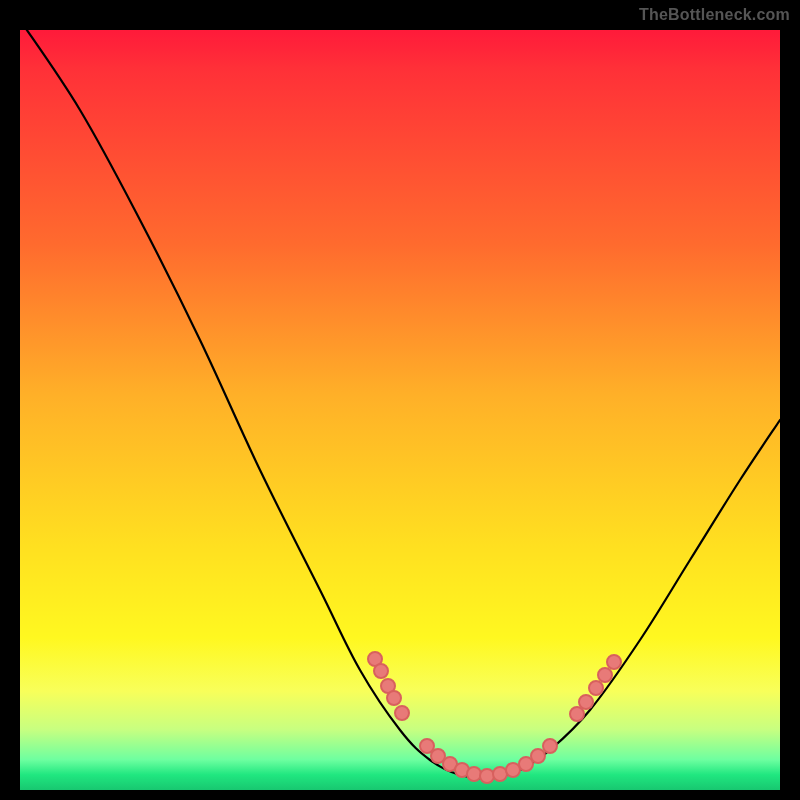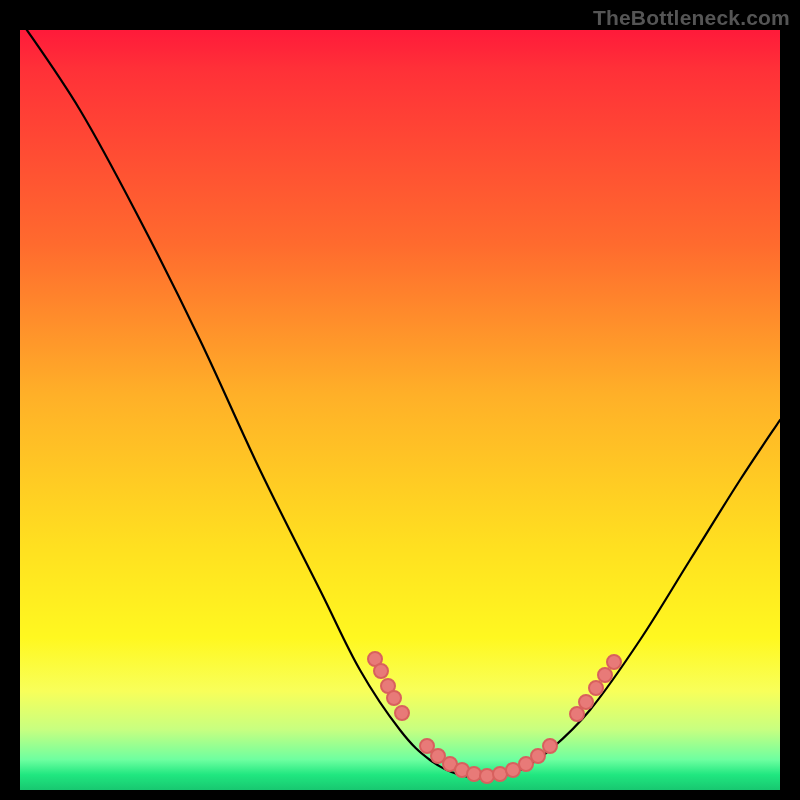--- a/index.html
+++ b/index.html
@@ -15,21 +15,21 @@
     position: relative;
     width: 800px;
     height: 800px;
     background: #000;
   }
   .watermark {
     position: absolute;
     top: 6px;
     right: 10px;
     color: #555;
-    font-size: 21px;
+    font-size: 16px;
     font-weight: 600;
     letter-spacing: 0.2px;
     z-index: 5;
   }
   .plot-area {
     position: absolute;
     left: 20px;
     top: 30px;
     width: 760px;
     height: 760px;

